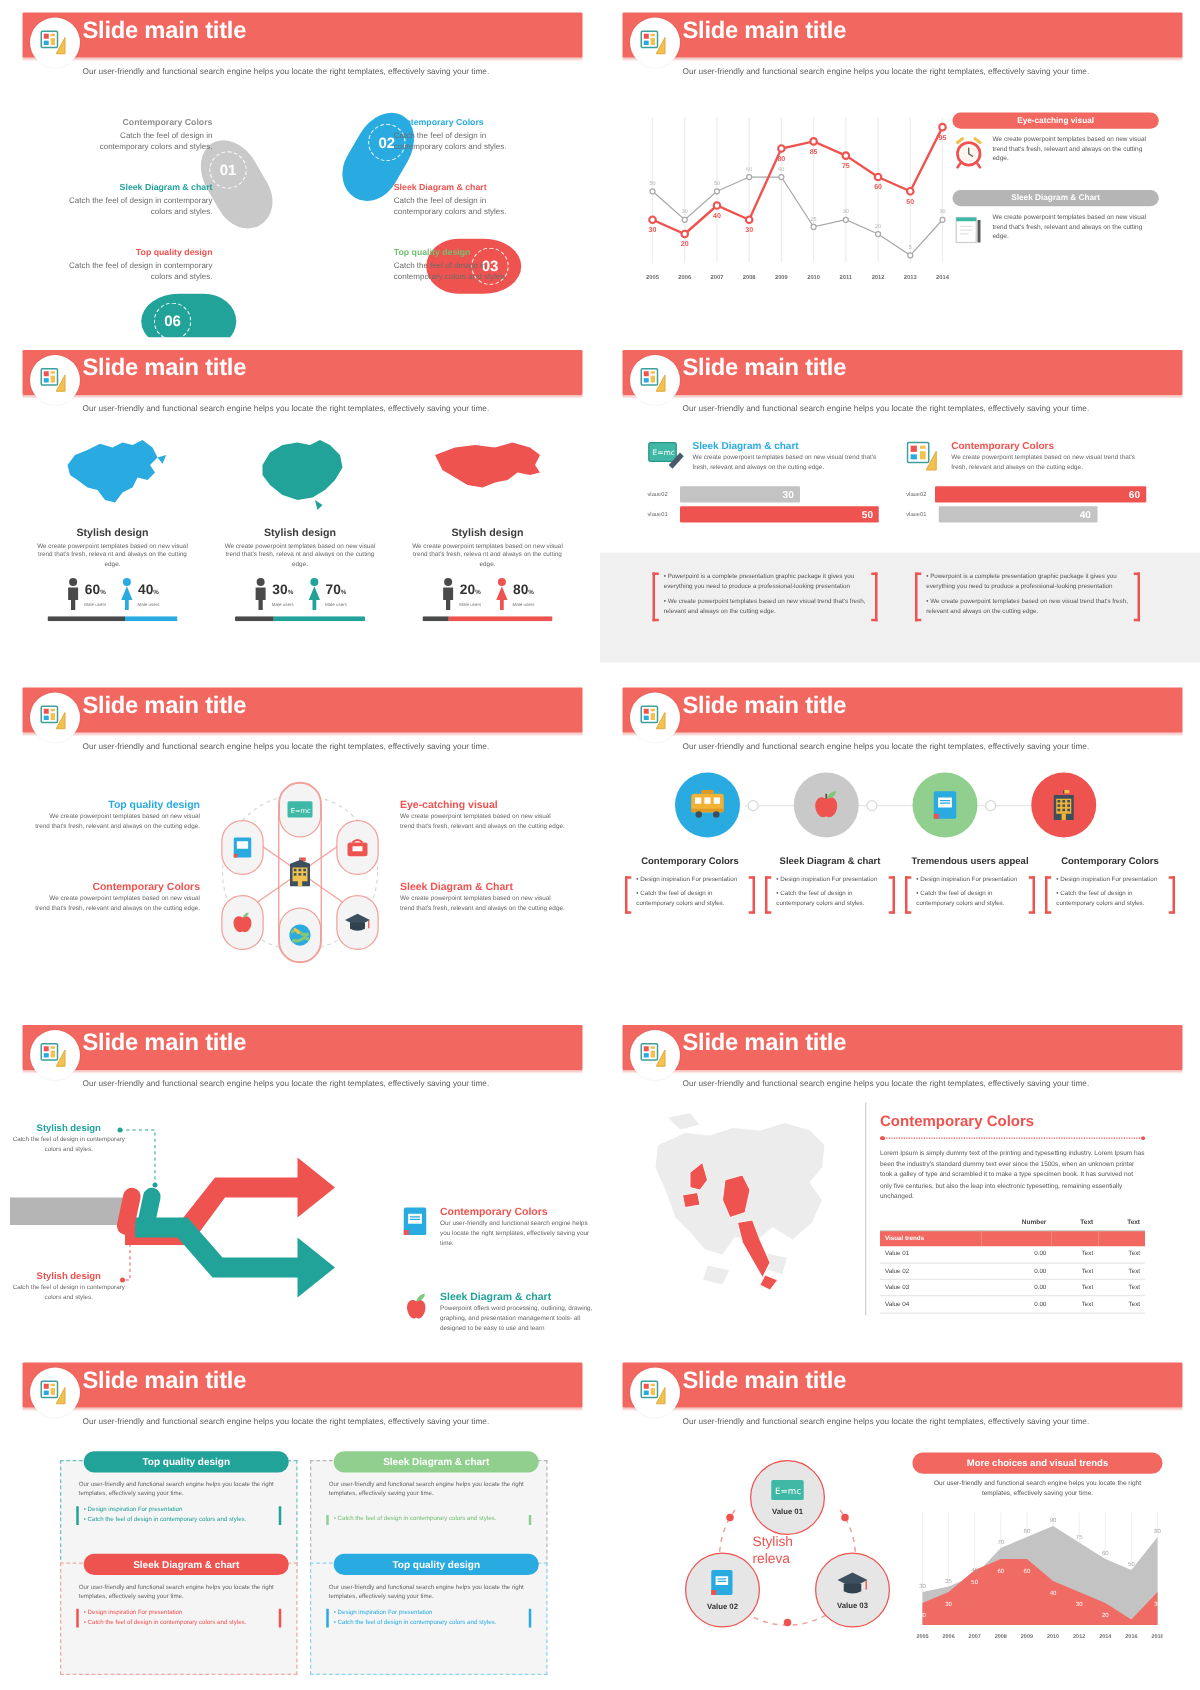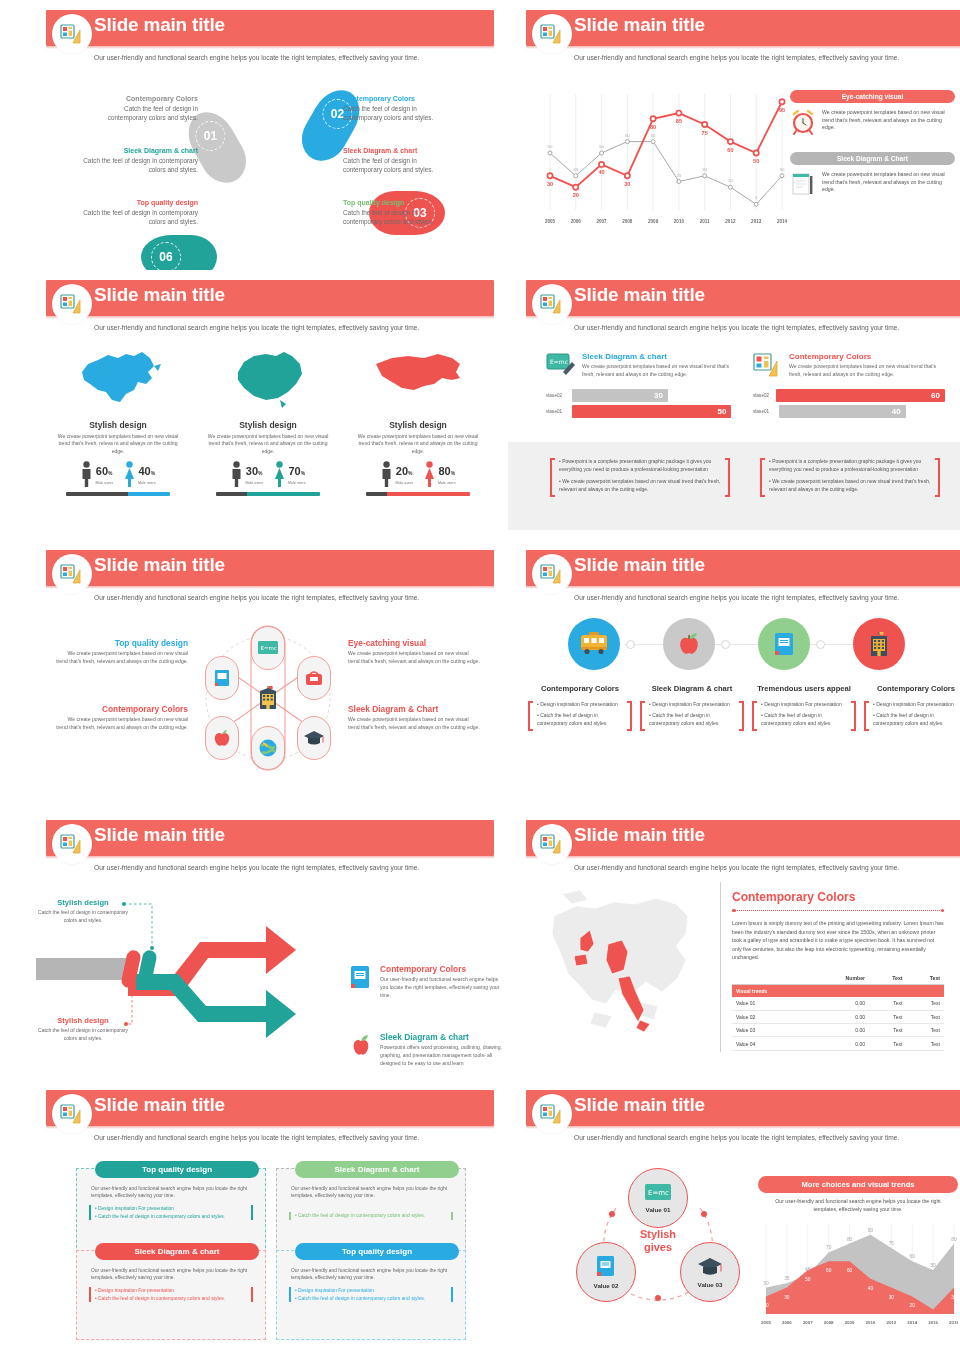--- a/index.html
+++ b/index.html
@@ -13,21 +13,20 @@
     display: grid;
     grid-template-columns: 480px 480px;
     grid-template-rows: 270px 270px 270px 270px 272px;
     width: 960px; height: 1352px;
   }
   .slide {
     position: relative;
     width: 480px;
     background: #fff;
     overflow: hidden;
-    margin-left: 28px;
   }
   
   .hdr {
     position: absolute; left: 18px; top: 10px;
     width: 448px; height: 36px;
     background: #f2675f;
     border-radius: 1px;
   }
   .hdr-shadow {
     position:absolute; left:18px; top:46px; width:448px; height:3px;
@@ -1011,27 +1010,27 @@
           <span class="fcLabel">Value 02</span>
         </div>
         <div class="fcircle" style="left:112px;top:82px;">
           <svg width="28" height="22" viewBox="0 0 28 22">
             <path d="M14 2 L26 8 L14 14 L2 8 Z" fill="#3c4f5e"></path>
             <path d="M7 11 v6 q7 3.5 14 0 v-6" fill="#31424f"></path>
             <path d="M25 8.6 v7" stroke="#ef5350" stroke-width="1.1"></path>
           </svg>
           <span class="fcLabel">Value 03</span>
         </div>
-        <div style="position:absolute;left:62px;top:68px;width:56px;text-align:center;font-size:11px;font-weight:bold;color:#ef5350;line-height:1.15;">
+        <div style="position:absolute;left:62px;top:68px;width:56px;text-align:left;font-size:11px;font-weight:normal;color:#ef5350;line-height:1.15;">
           <div>Stylish</div>
-          <div>gives</div>
-        </div>
-      </div>
-
-      <div style="position:absolute;left:250px;top:24px;width:200px;">
+          <div>releva</div>
+        </div>
+      </div>
+
+      <div style="position:absolute;left:250px;top:10px;width:200px;">
         <div class="pill" style="background:#f2675f;font-size:7.6px;padding:4px 0;border-radius:10px;">More choices and visual trends</div>
         <div style="font-size:5.2px;color:#555;text-align:center;line-height:1.5;margin-top:5px;padding:0 8px;">Our user-friendly and functional search engine helps you locate the right templates, effectively saving your time.</div>
         <div id="s10chart" class="chartbox" style="position:relative;margin-top:6px;width:200px;height:108px;"><svg width="200" height="108">
               <line x1="8" x2="8" y1="4" y2="94" stroke="#f2f2f2" stroke-width="1"></line>
               <line x1="28.88888888888889" x2="28.88888888888889" y1="4" y2="94" stroke="#f2f2f2" stroke-width="1"></line>
               <line x1="49.77777777777778" x2="49.77777777777778" y1="4" y2="94" stroke="#f2f2f2" stroke-width="1"></line>
               <line x1="70.66666666666666" x2="70.66666666666666" y1="4" y2="94" stroke="#f2f2f2" stroke-width="1"></line>
               <line x1="91.55555555555556" x2="91.55555555555556" y1="4" y2="94" stroke="#f2f2f2" stroke-width="1"></line>
               <line x1="112.44444444444444" x2="112.44444444444444" y1="4" y2="94" stroke="#f2f2f2" stroke-width="1"></line>
               <line x1="133.33333333333331" x2="133.33333333333331" y1="4" y2="94" stroke="#f2f2f2" stroke-width="1"></line>

